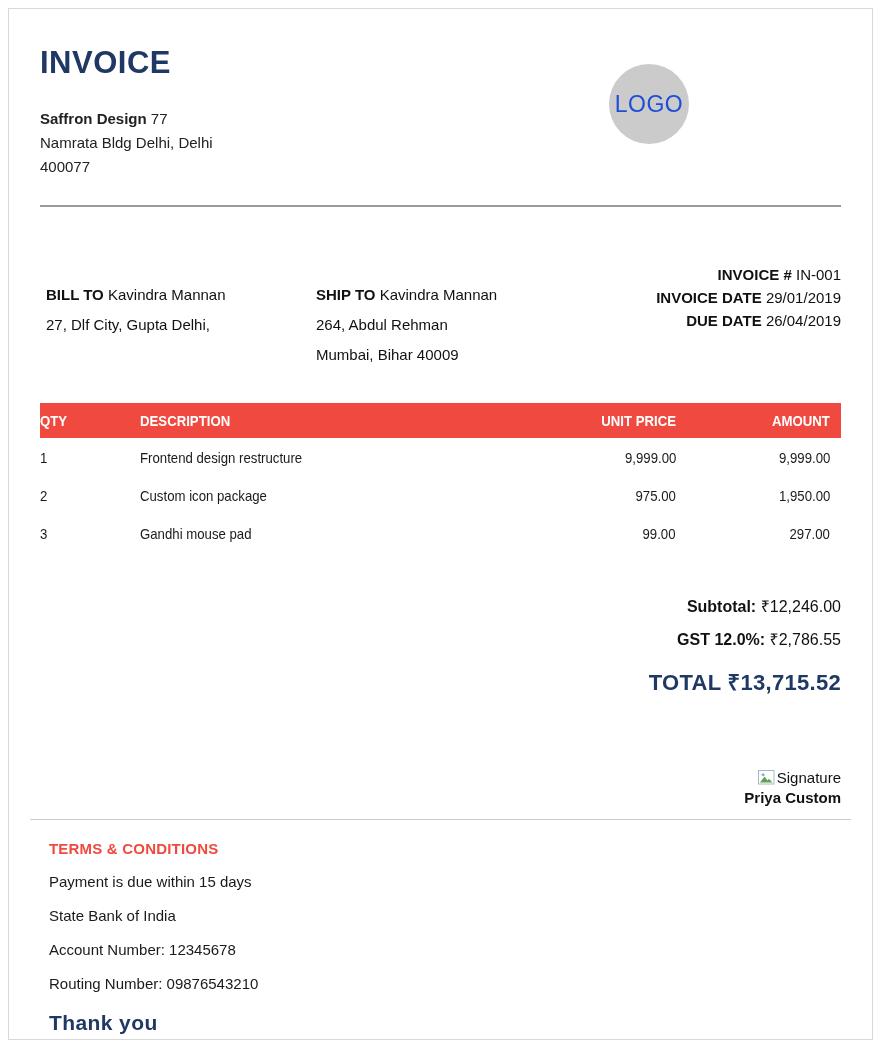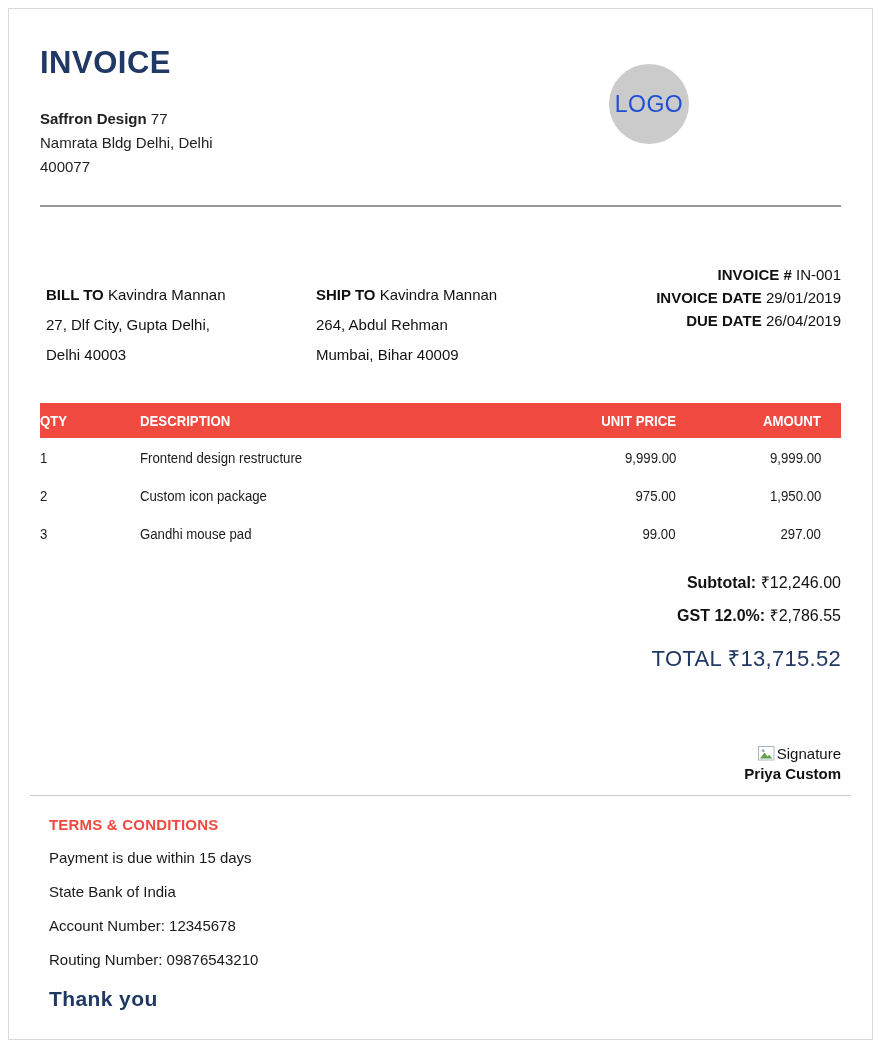--- a/index.html
+++ b/index.html
@@ -45,31 +45,31 @@
   .meta-row .lab{font-weight:bold;}
   
   table{width:100%;border-collapse:collapse;table-layout:fixed;margin-top:30px;font-size:15px;}
   col.c-qty{width:100px;} col.c-desc{width:auto;} col.c-unit{width:150px;} col.c-amt{width:165px;}
   thead th{
     background:var(--table_header_bg);color:#fff;font-weight:bold;height:35px;
     text-align:left;padding:0;font-size:15px;
   }
   th.first,td.first{padding-left:0;}
   th.num,td.num{text-align:right;}
-  th.last,td.last{padding-right:20px;}
+  th.last,td.last{padding-right:11px;}
   tbody td{height:38px;padding:0;color:#1a1a1a;}
   .cnd{display:inline-block;transform:scaleX(0.88);}
   .cl{transform-origin:0 50%;}
   .cr{transform-origin:100% 50%;}
   
-  .totals{margin-top:20px;text-align:right;font-size:16px;}
+  .totals{margin-top:44px;text-align:right;font-size:16px;}
   .trow{line-height:22px;margin-bottom:11px;white-space:nowrap;}
   .trow .lab{font-weight:bold;}
   .grand{
-    margin-top:18px;font-size:22px;line-height:28px;font-weight:normal;
+    margin-top:18px;font-size:22px;line-height:28px;font-weight:bold;
     color:var(--navy);letter-spacing:0.3px;
   }
   
   .sig{margin-top:72px;text-align:right;font-size:15px;line-height:18px;}
   .sig .icon{display:inline-block;vertical-align:-2px;margin-right:1px;}
   .sig-name{font-weight:bold;}
   
   .terms-heading{margin:20px 0 0 9px;font-size:15px;line-height:18px;font-weight:bold;color:var(--red);letter-spacing:0.2px;}
   .terms p{margin:14px 0 0 9px;font-size:15px;line-height:20px;color:#1a1a1a;}
   .thankyou{margin:16px 0 0 9px;font-size:21px;line-height:26px;font-weight:bold;color:var(--navy);letter-spacing:0.4px;}
@@ -90,21 +90,20 @@
       <span>LOGO</span>
     </div>
   </div>
 
   <hr class="sep-dark">
 
   <div class="parties">
     <div class="party bill">
       <p><span class="bold">BILL TO</span> <span>Kavindra Mannan</span></p>
       <p>27, Dlf City, Gupta Delhi,</p>
-      <p>Delhi 40003</p>
     </div>
     <div class="party ship">
       <p><span class="bold">SHIP TO</span> <span>Kavindra Mannan</span></p>
       <p>264, Abdul Rehman</p>
       <p>Mumbai, Bihar 40009</p>
     </div>
     <div class="meta">
       <div class="meta-row"><span class="lab">INVOICE #</span> <span>IN-001</span></div>
       <div class="meta-row"><span class="lab">INVOICE DATE</span> <span>29/01/2019</span></div>
       <div class="meta-row"><span class="lab">DUE DATE</span> <span>26/04/2019</span></div>

